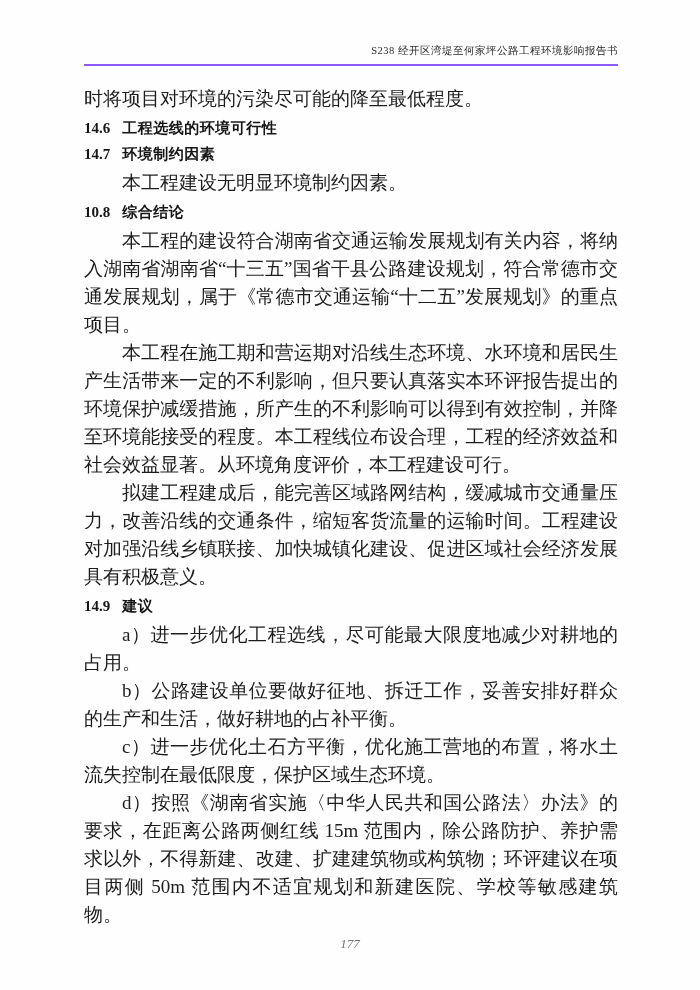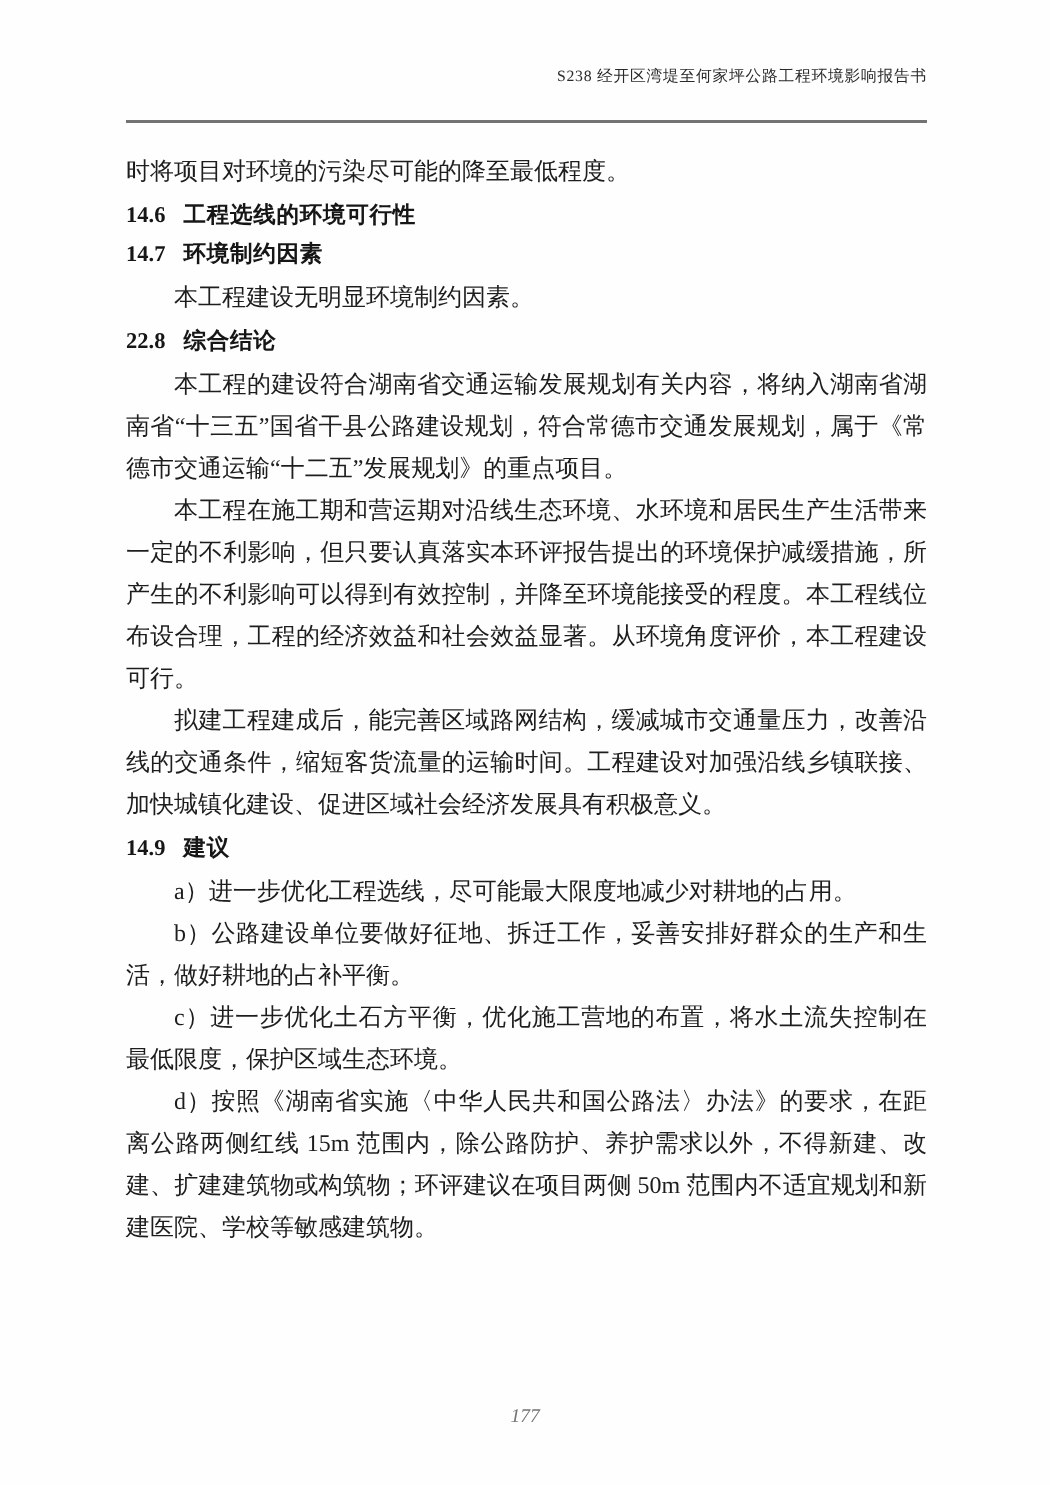--- a/index.html
+++ b/index.html
@@ -17,29 +17,29 @@
     padding: 44px 82px 0 84px;
     font-family: "Liberation Serif", "DejaVu Serif", serif;
     color: #1d1d1d;
     overflow: hidden;
   }
   .header {
     text-align: right;
     font-size: 10.5px;
     letter-spacing: 0.5px;
     color: #2a2a2a;
-    padding-bottom: 22px;
-    border-bottom: 2px solid #737373;
+    padding-bottom: 6px;
+    border-bottom: 2px solid #8b5cf6;
   }
   .doc-body {
     margin-top: 19px;
   }
   .para {
     margin: 0;
-    font-size: 16px;
+    font-size: 19px;
     line-height: 28px;
     text-align: justify;
     text-justify: inter-ideograph;
   }
   .indent {
     text-indent: 2em;
   }
   .heading {
     margin: 5px 0 4px 0;
     font-size: 15px;
@@ -85,21 +85,21 @@
       <span class="h-title">工程选线的环境可行性</span>
     </h2>
 
     <h2 class="heading">
       <span class="h-num">14.7</span>
       <span class="h-title">环境制约因素</span>
     </h2>
     <p class="para indent">本工程建设无明显环境制约因素。</p>
 
     <h2 class="heading">
-      <span class="h-num">22.8</span>
+      <span class="h-num">10.8</span>
       <span class="h-title">综合结论</span>
     </h2>
     <p class="para indent">本工程的建设符合湖南省交通运输发展规划有关内容，将纳入湖南省湖南省“十三五”国省干县公路建设规划，符合常德市交通发展规划，属于《常德市交通运输“十二五”发展规划》的重点项目。</p>
     <p class="para indent">本工程在施工期和营运期对沿线生态环境、水环境和居民生产生活带来一定的不利影响，但只要认真落实本环评报告提出的环境保护减缓措施，所产生的不利影响可以得到有效控制，并降至环境能接受的程度。本工程线位布设合理，工程的经济效益和社会效益显著。从环境角度评价，本工程建设可行。</p>
     <p class="para indent">拟建工程建成后，能完善区域路网结构，缓减城市交通量压力，改善沿线的交通条件，缩短客货流量的运输时间。工程建设对加强沿线乡镇联接、加快城镇化建设、促进区域社会经济发展具有积极意义。</p>
 
     <h2 class="heading">
       <span class="h-num">14.9</span>
       <span class="h-title">建议</span>
     </h2>

